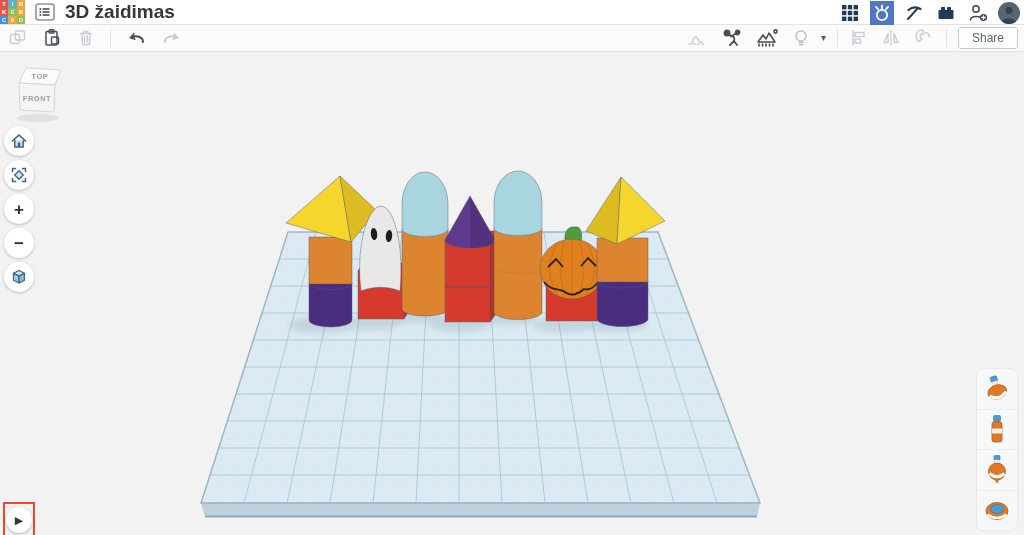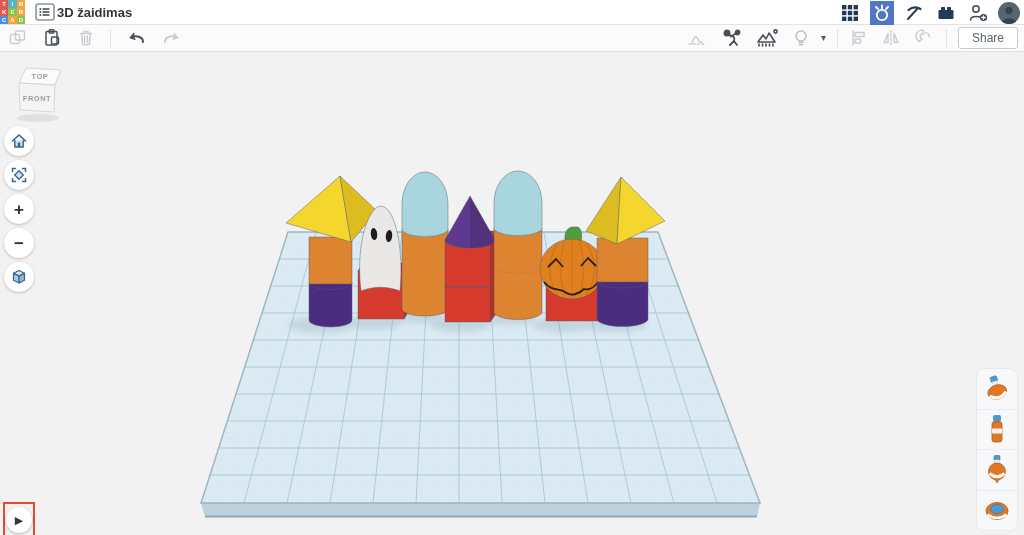--- a/index.html
+++ b/index.html
@@ -5,21 +5,21 @@
   * { margin:0; padding:0; box-sizing:border-box; }
   html,body { width:1024px; height:535px; font-family:"Liberation Sans", sans-serif; }
   #stage { position:relative; width:1024px; height:535px; background:#f2f2f3; overflow:hidden; }
 
   
   .topbar { position:absolute; top:0; left:0; width:1024px; height:25px; background:#ffffff;
             border-bottom:1px solid #e3e3e3; display:flex; align-items:center; z-index:30; }
   .logo { width:25px; height:24px; display:grid; grid-template-columns:repeat(3,1fr); grid-template-rows:repeat(3,1fr); }
   .logo span { display:flex; align-items:center; justify-content:center; color:#fff; font-size:6px; font-weight:bold; }
   .menu-btn { margin-left:8px; width:24px; height:20px; display:flex; align-items:center; justify-content:center; border-radius:3px; }
-  .title { font-size:13px; font-weight:bold; color:#33373b; }
+  .title { margin-left:8px; font-size:19px; font-weight:bold; color:#33373b; }
   .top-right { position:absolute; right:4px; top:0; height:25px; display:flex; align-items:center; gap:8px; }
   .top-tile { width:24px; height:24px; display:flex; align-items:center; justify-content:center; }
   .top-tile.active { background:#5176c6; }
   .avatar-wrap { width:22px; height:22px; border-radius:50%; overflow:hidden; background:#56656f; display:flex; align-items:flex-end; justify-content:center; }
 
   
   .toolbar { position:absolute; top:25px; left:0; width:1024px; height:27px; background:#fbfbfc;
              border-bottom:1px solid #dfdfe1; display:flex; align-items:center; z-index:30; }
   .tb-left { display:flex; align-items:center; gap:14px; padding-left:8px; }
   .tb-right { position:absolute; right:6px; display:flex; align-items:center; gap:11px; }

